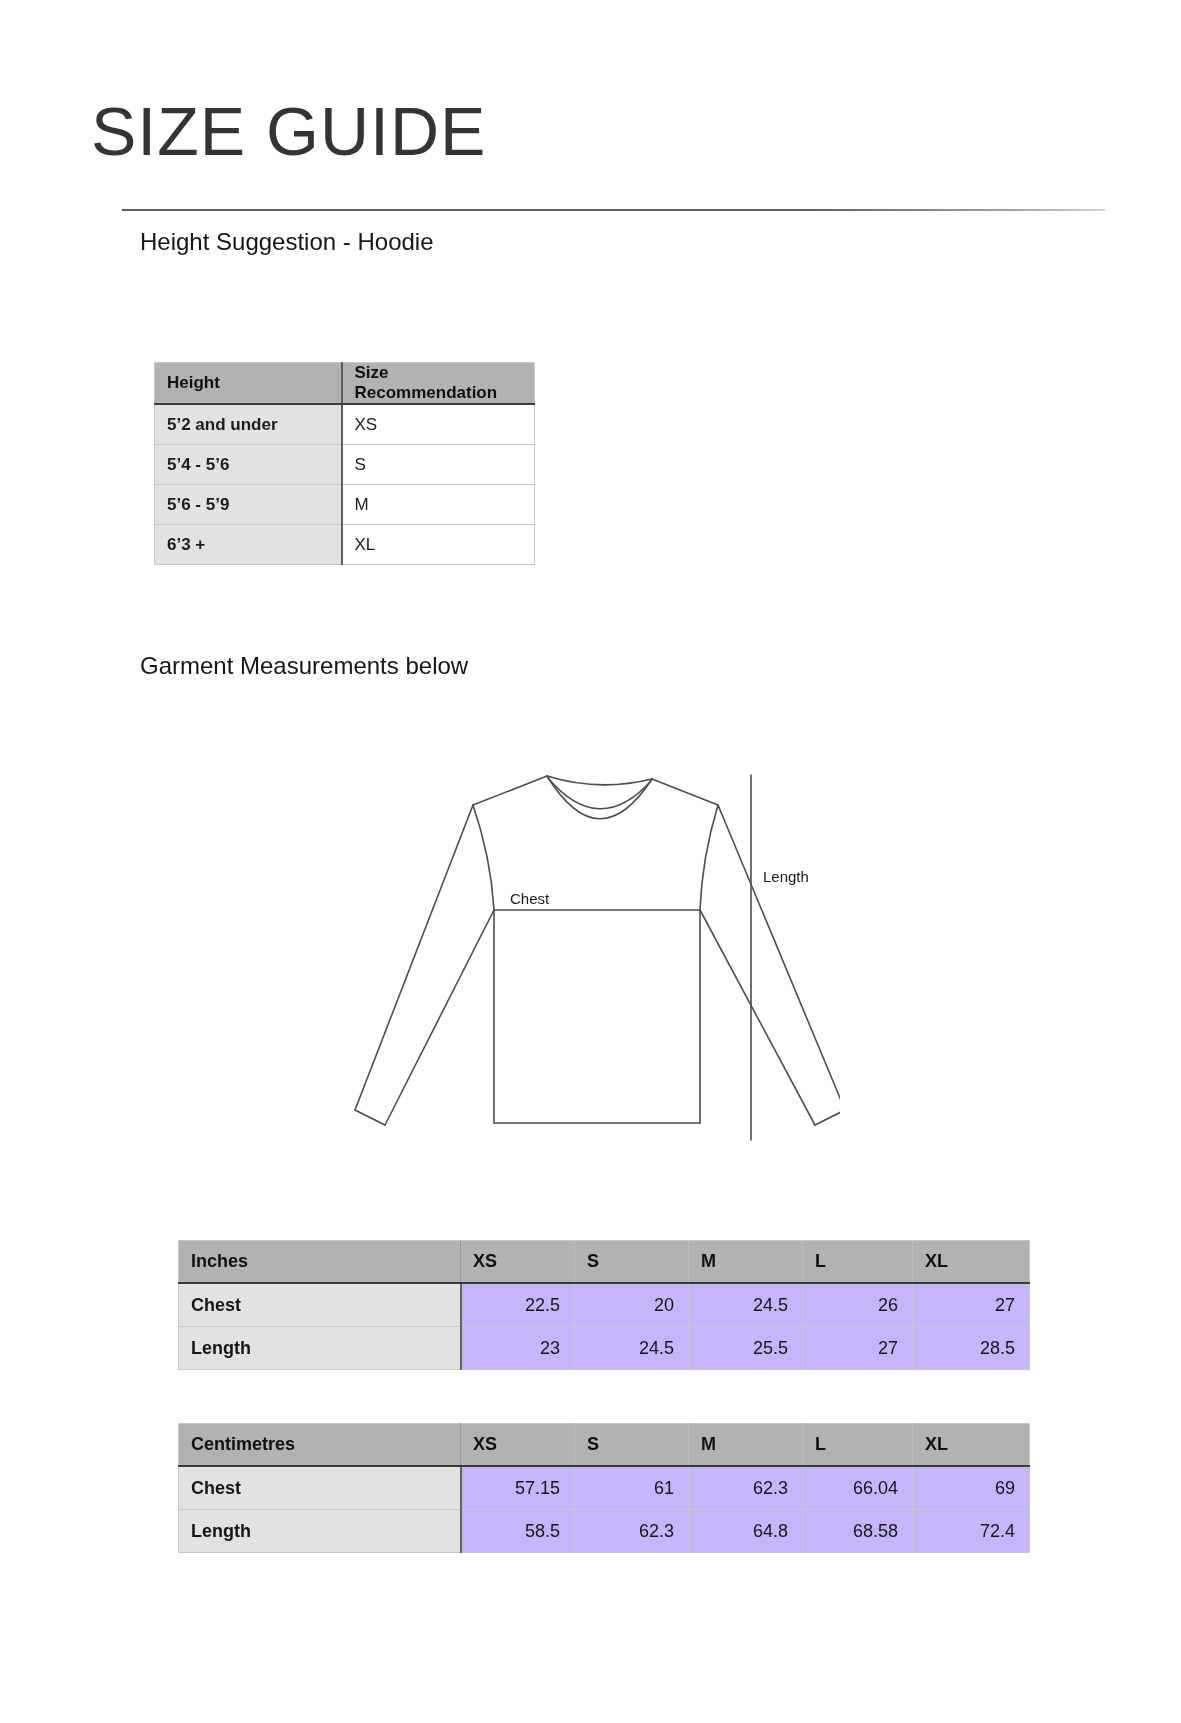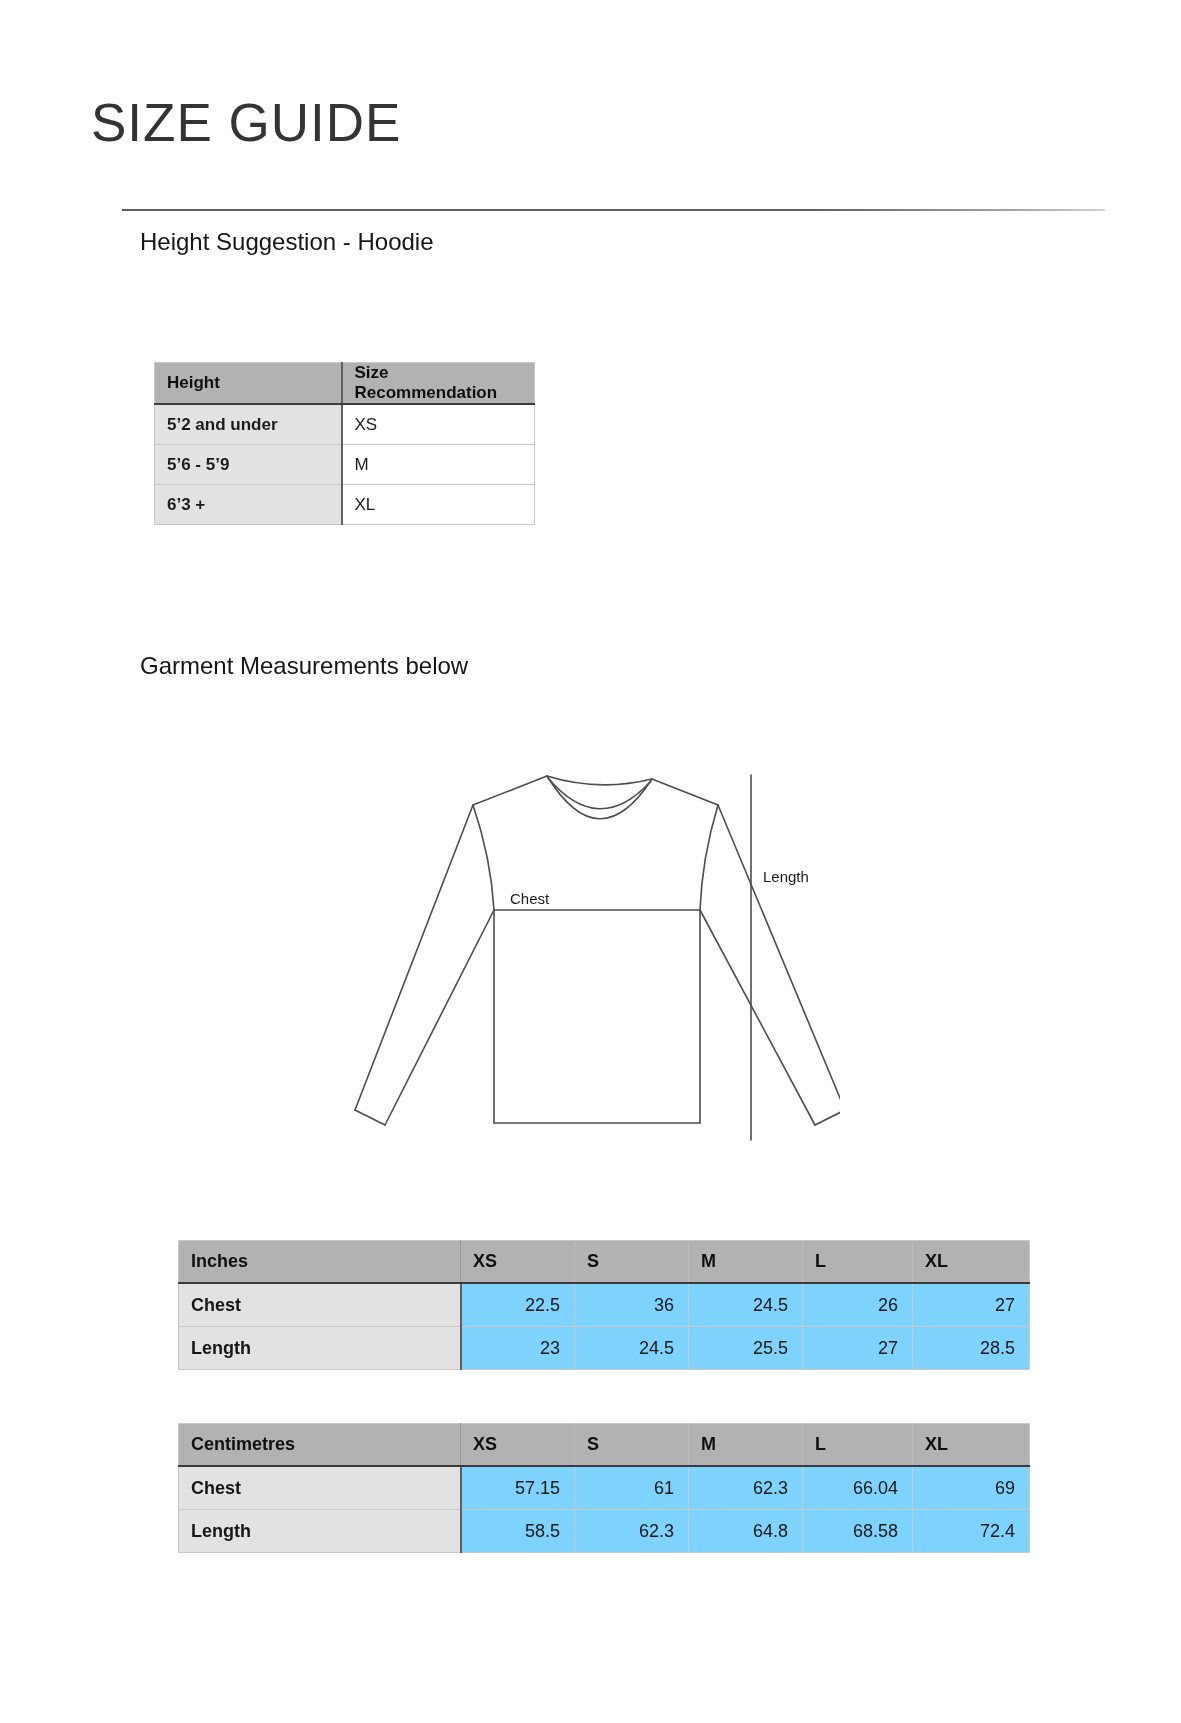--- a/index.html
+++ b/index.html
@@ -6,21 +6,21 @@
   .page{
     position:relative;
     width:1181px;height:1723px;
     background:#ffffff;
     font-family:"Liberation Sans", sans-serif;
     color:#1a1a1a;
     overflow:hidden;
   }
   .title{
     position:absolute;left:91px;top:92px;margin:0;
-    font-size:53px;font-weight:300;letter-spacing:1px;color:#343434;
+    font-size:68px;font-weight:300;letter-spacing:1px;color:#343434;
   }
   .divider{
     position:absolute;left:122px;top:209px;width:983px;height:2px;
     background:linear-gradient(to right,#5f5f5f,#5f5f5f 70%,#a9a9a9 92%,#d4d4d4);
   }
   .subtitle{
     position:absolute;margin:0;font-size:24px;font-weight:400;color:#161616;
   }
   .s1{left:140px;top:228px;}
   .s2{left:140px;top:652px;}
@@ -64,21 +64,21 @@
   .m-table th + th{border-left:1px solid #bdbdbd;}
   .m-table th.unit{border-right:1px solid #9a9a9a;}
   .m-table td{
     height:40px;border-top:1px solid #c9c9c9;vertical-align:middle;color:#161616;
   }
   .m-table .label-cell{
     background:#e2e2e2;font-weight:700;padding-left:12px;
     border-right:2px solid #606060;
   }
   .m-table .num{
-    text-align:right;padding-right:14px;background:#7dd3fc;
+    text-align:right;padding-right:14px;background:#c4b5fd;
     border-left:1px solid #c9c9c9;
   }
   .m-table .num:first-of-type{border-left:none;}
 
   
   .garment-diagram{position:absolute;left:280px;top:690px;}
   .garment-diagram path,.garment-diagram line{
     fill:none;stroke:#4d4d4d;stroke-width:1.6;stroke-linejoin:round;stroke-linecap:round;
   }
   .garment-diagram text{
@@ -105,20 +105,24 @@
         <th class="hcol">Height</th>
         <th>Size Recommendation</th>
       </tr>
     </thead>
     <tbody>
       <tr>
         <td class="label-cell">5’2 and under</td>
         <td>XS</td>
       </tr>
       <tr>
+        <td class="label-cell">5’4 - 5’6</td>
+        <td>S</td>
+      </tr>
+      <tr>
         <td class="label-cell">5’6 - 5’9</td>
         <td>M</td>
       </tr>
       <tr>
         <td class="label-cell">6’3 +</td>
         <td>XL</td>
       </tr>
     </tbody>
   </table>
 
@@ -172,21 +176,21 @@
         <th>S</th>
         <th>M</th>
         <th>L</th>
         <th>XL</th>
       </tr>
     </thead>
     <tbody>
       <tr>
         <td class="label-cell">Chest</td>
         <td class="num">22.5</td>
-        <td class="num">36</td>
+        <td class="num">20</td>
         <td class="num">24.5</td>
         <td class="num">26</td>
         <td class="num">27</td>
       </tr>
       <tr>
         <td class="label-cell">Length</td>
         <td class="num">23</td>
         <td class="num">24.5</td>
         <td class="num">25.5</td>
         <td class="num">27</td>

